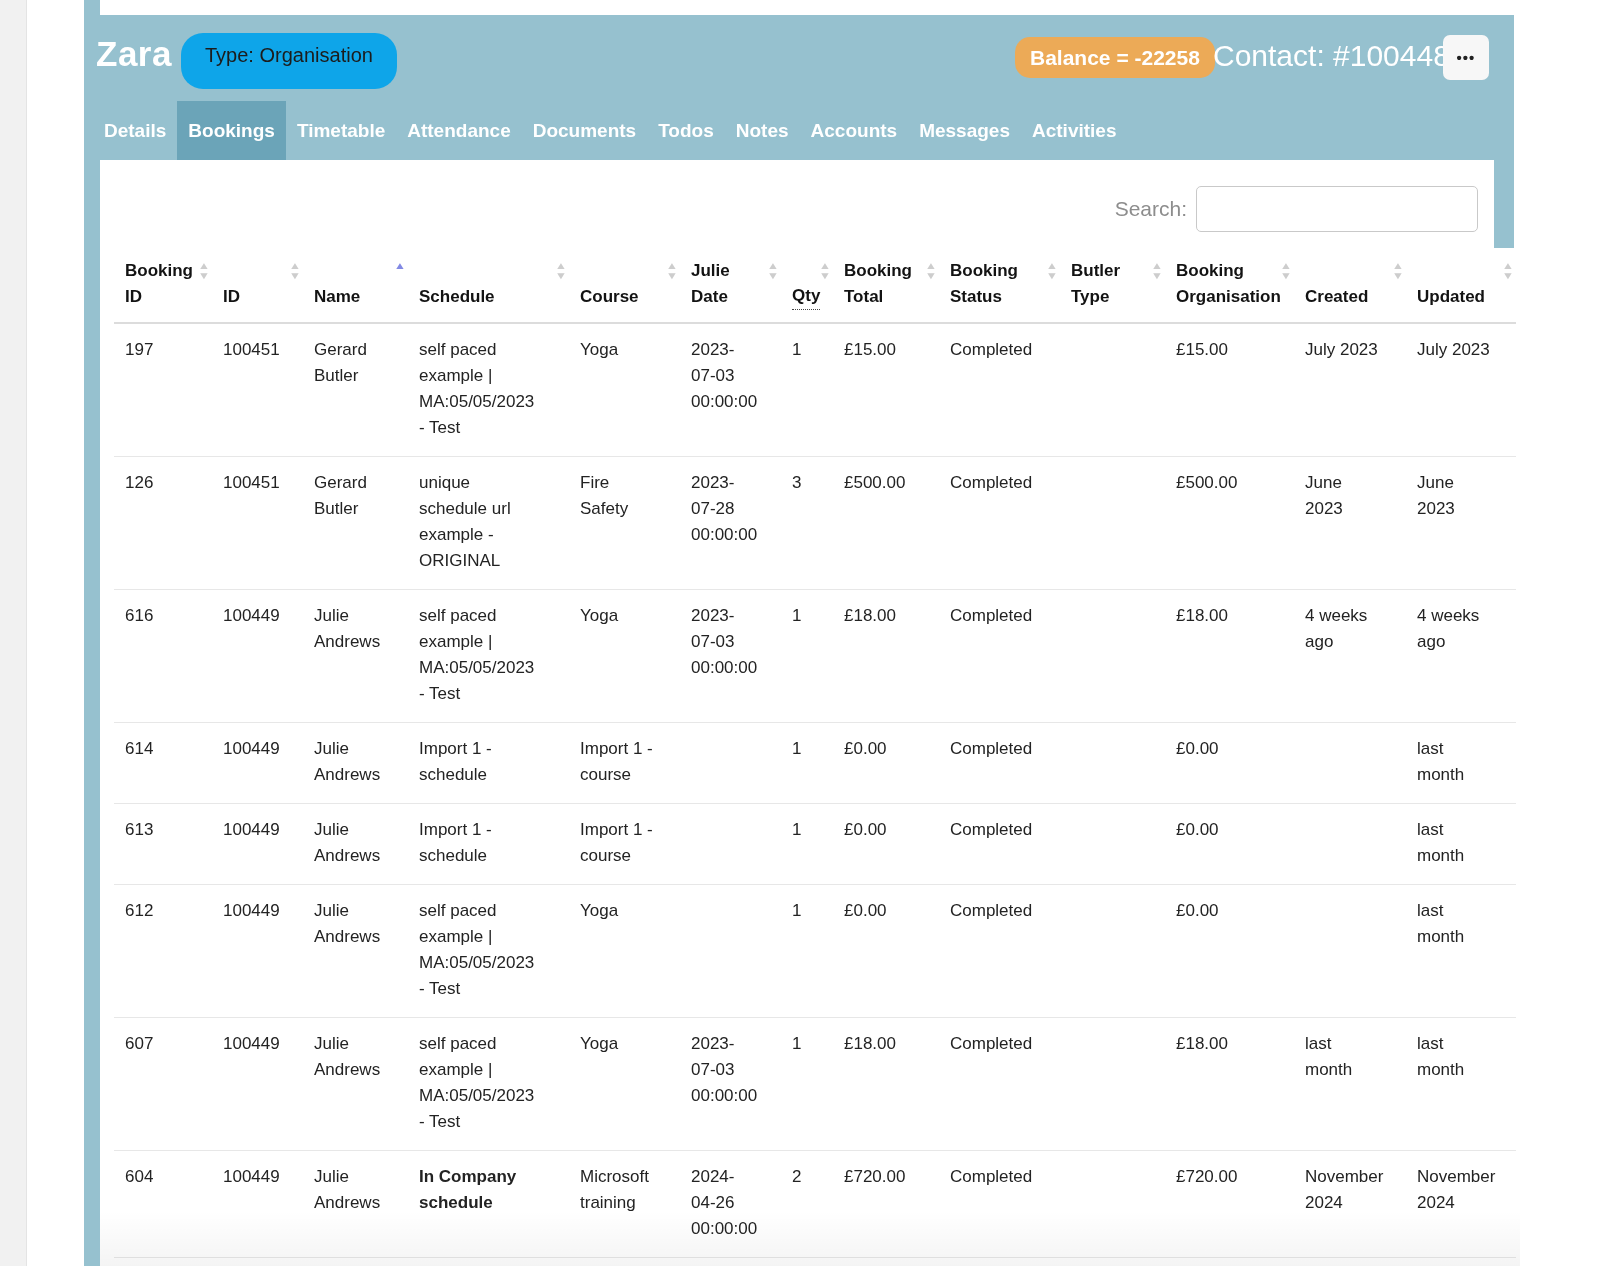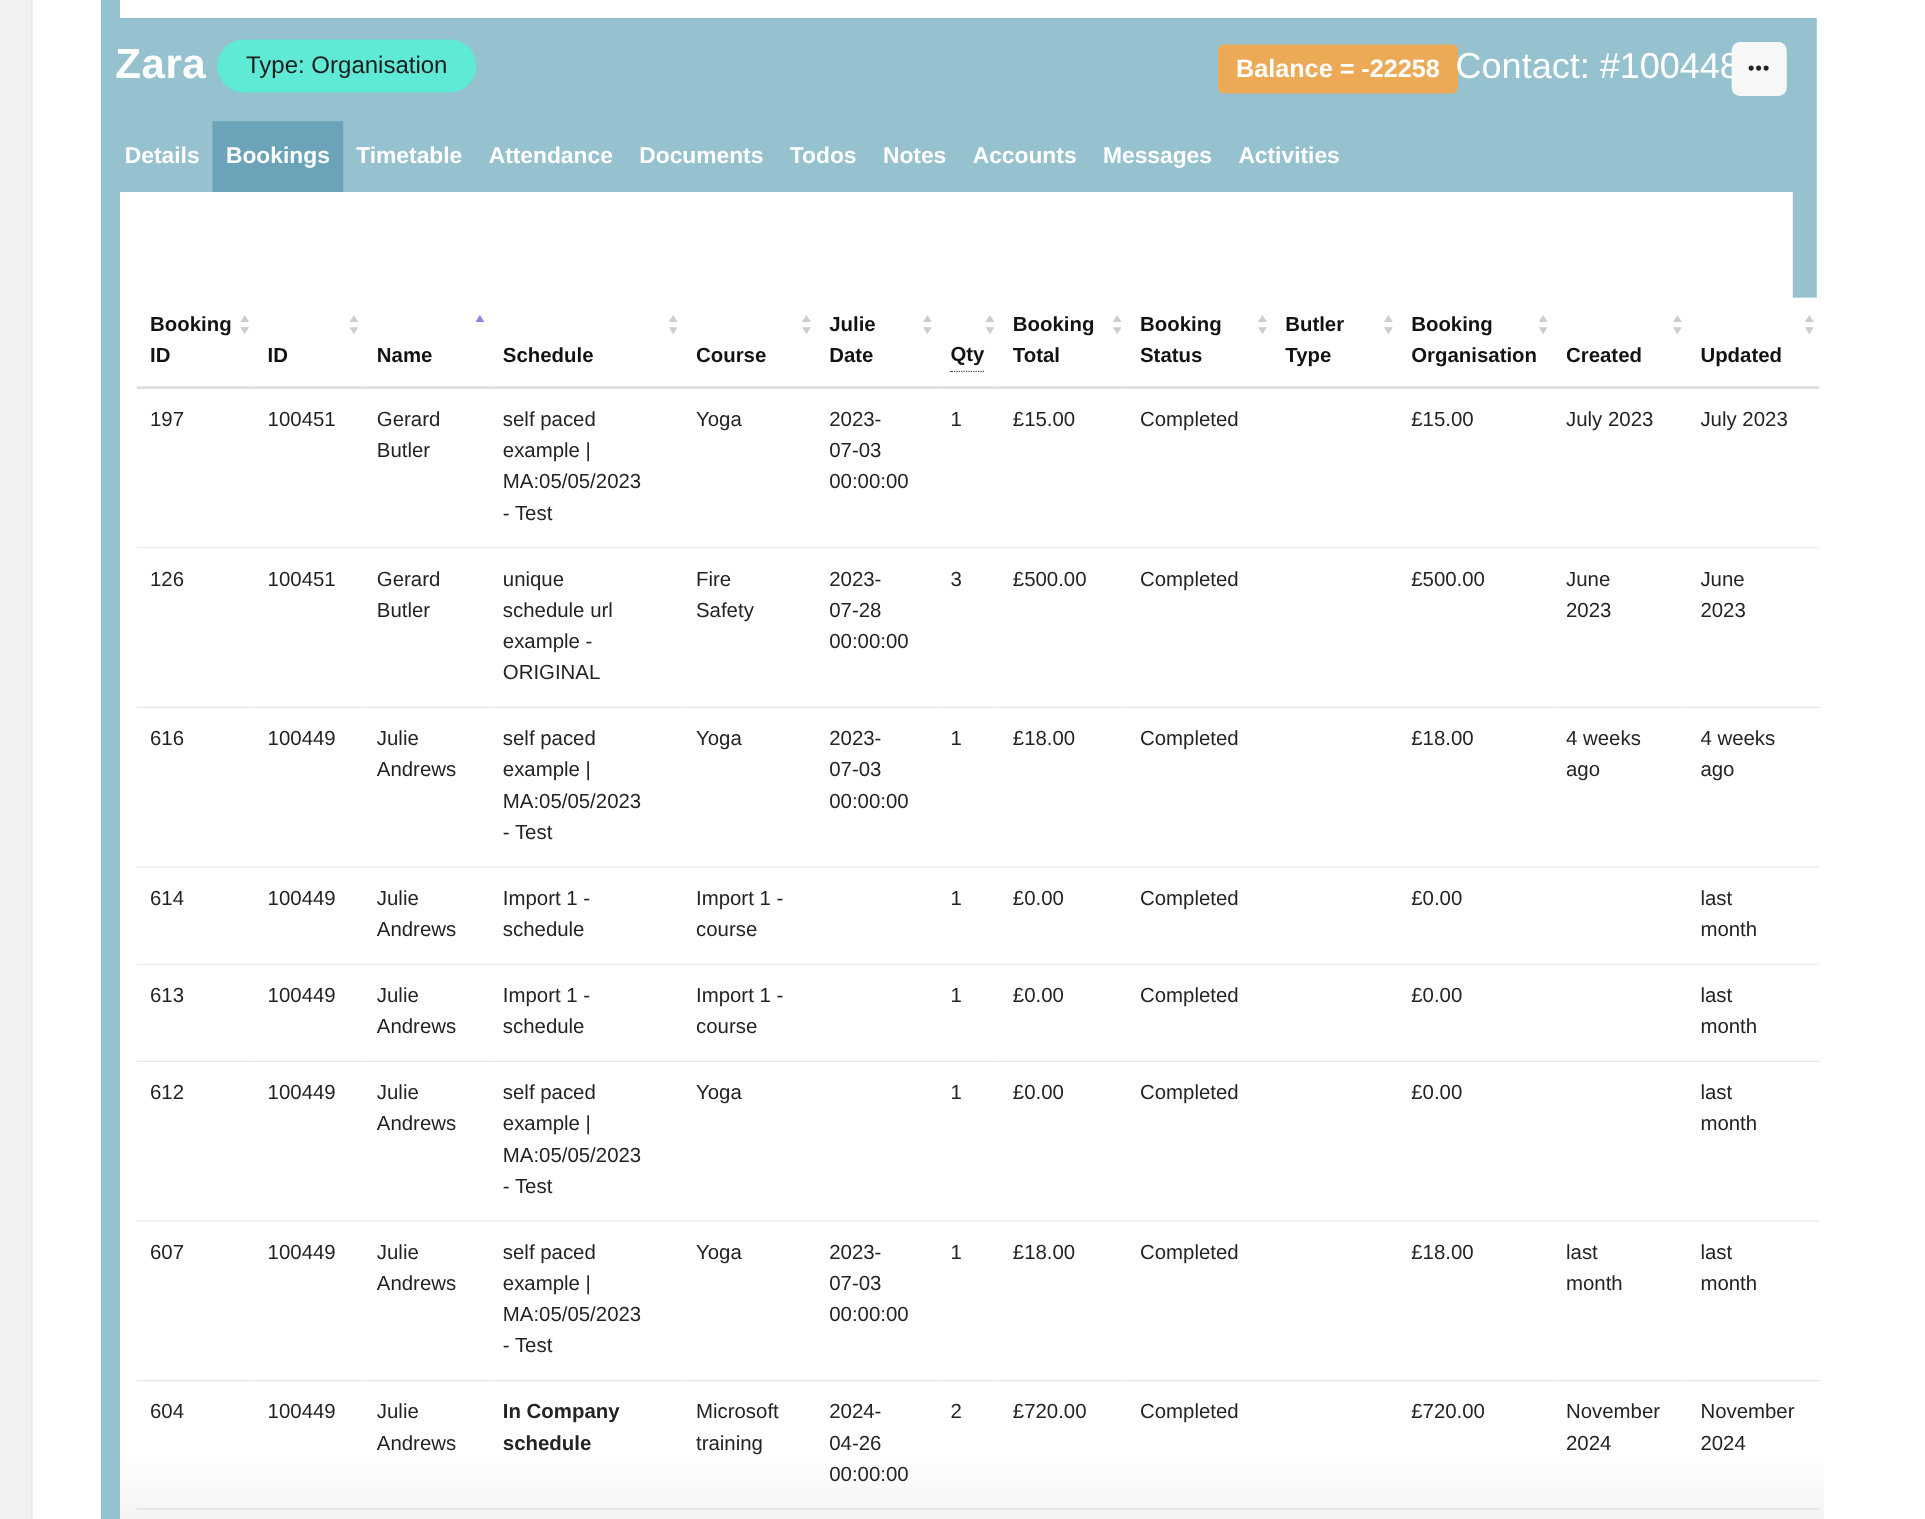--- a/index.html
+++ b/index.html
@@ -9,23 +9,23 @@
     font-family:"Liberation Sans", sans-serif;
     -webkit-font-smoothing:antialiased;
   }
   
   .left-strip{position:absolute;left:0;top:0;width:26px;height:1266px;background:#f1f1f1;border-right:1px solid #e4e4e4;}
   .teal-panel{position:absolute;left:84px;top:0;width:1430px;height:1266px;background:#96c1cf;}
   .top-strip{position:absolute;left:100px;top:0;width:1504px;height:15px;background:#ffffff;}
 
   
   .contact-name{position:absolute;left:96px;top:34px;font-size:35px;font-weight:bold;color:#ffffff;letter-spacing:.5px;}
-  .type-pill{position:absolute;left:181px;top:33px;height:44px;line-height:44px;background:#5eead4;border-radius:22px;
+  .type-pill{position:absolute;left:181px;top:33px;height:56px;line-height:44px;background:#0ea5e9;border-radius:22px;
     padding:0 24px;font-size:20px;color:#1c1c1c;}
-  .balance-badge{position:absolute;left:1015px;top:37px;height:41px;line-height:41px;background:#ecaa57;border-radius:5px;
+  .balance-badge{position:absolute;left:1015px;top:37px;height:41px;line-height:41px;background:#ecaa57;border-radius:15px;
     padding:0 15px;font-size:21px;font-weight:bold;color:#ffffff;}
   .contact-ref{position:absolute;left:1213px;top:39px;font-size:30px;color:#ffffff;}
   .more-btn{position:absolute;left:1443px;top:35px;width:46px;height:45px;background:#f7f7f7;border:none;border-radius:7px;
     cursor:pointer;display:flex;align-items:center;justify-content:center;padding:0;}
   .dots::before{content:"•••";font-size:15px;font-weight:bold;letter-spacing:1px;color:#222;line-height:1;}
 
   
   .tab-bar{position:absolute;left:93px;top:101px;height:59px;display:flex;align-items:stretch;}
   .tab{display:flex;align-items:center;padding:0 11px;font-size:19px;font-weight:bold;color:#ffffff;cursor:pointer;white-space:nowrap;}
   .tab.active{background:#6ba4b8;}
@@ -80,20 +80,24 @@
     <div class="tab">Documents</div>
     <div class="tab">Todos</div>
     <div class="tab">Notes</div>
     <div class="tab">Accounts</div>
     <div class="tab">Messages</div>
     <div class="tab">Activities</div>
   </div>
 
 <div class="card">
   <div class="teal-notch"></div>
+  <div class="search-row">
+    <span class="search-label">Search:</span>
+    <input class="search-input" type="text" value="" style="">
+  </div>
   <div class="table-wrap">
     <table class="bookings">
       <colgroup>
           <col style="width: 98px;">
           <col style="width: 91px;">
           <col style="width: 105px;">
           <col style="width: 161px;">
           <col style="width: 111px;">
           <col style="width: 101px;">
           <col style="width: 52px;">

